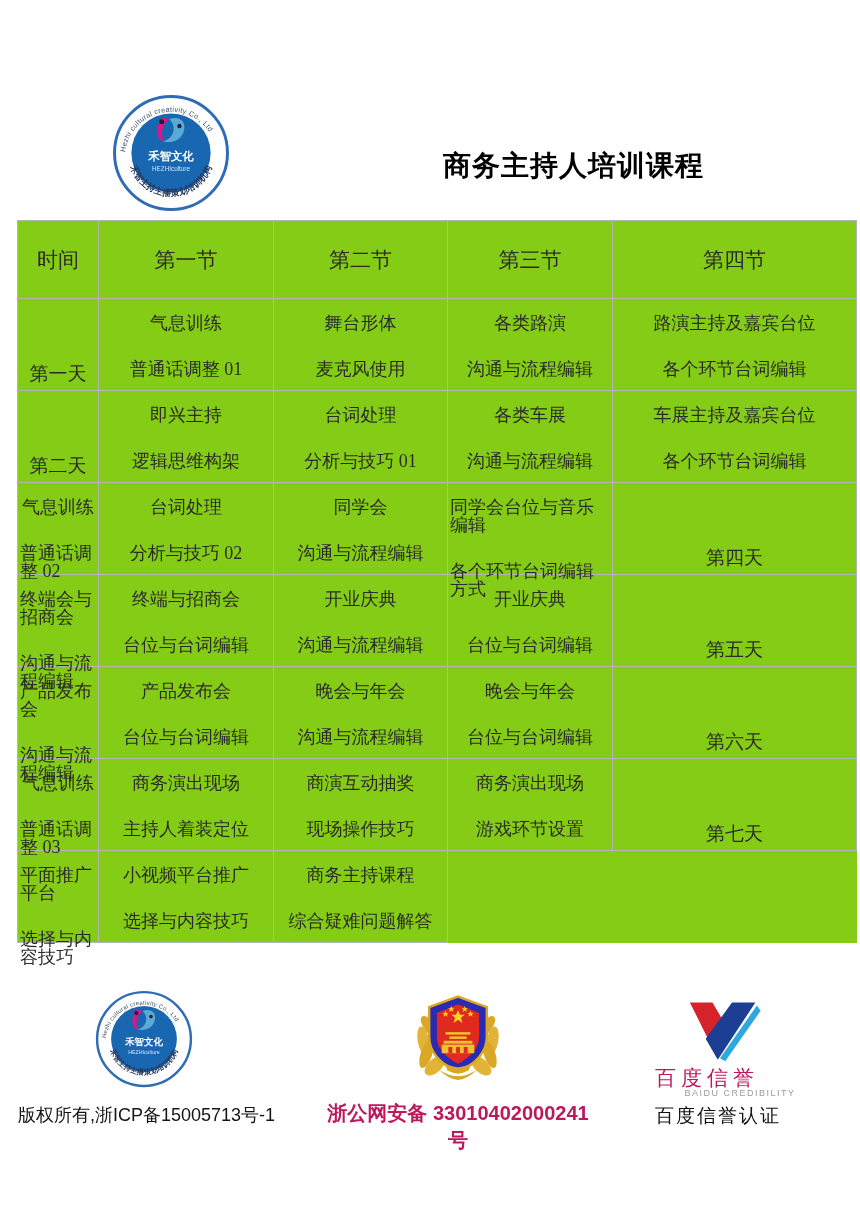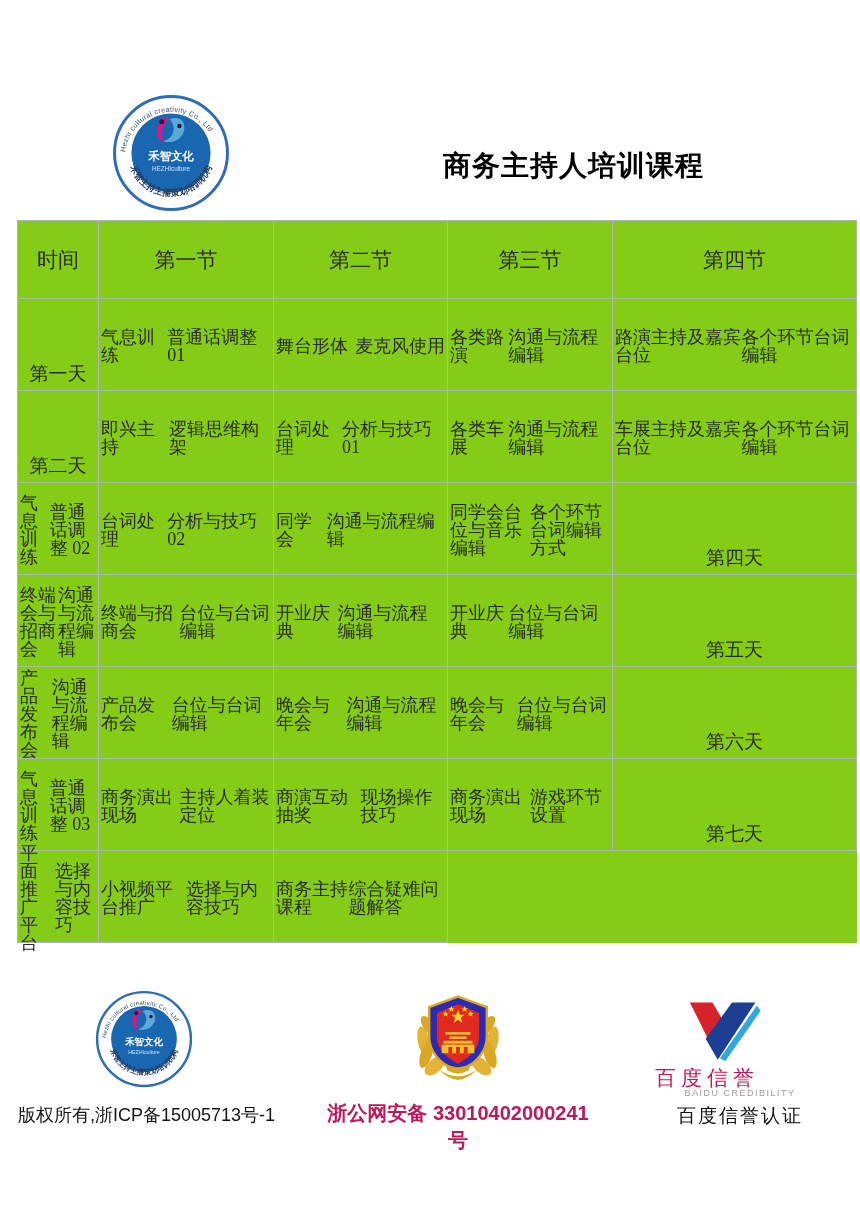--- a/index.html
+++ b/index.html
@@ -17,40 +17,40 @@
          display:grid;
          grid-template-columns:81px 175px 174px 165px 244px;
          grid-template-rows:78px repeat(7,92px);
          border-top:1px solid #b4b4b4;border-left:1px solid #b4b4b4;
          background:#84cc16;}
   .t-cell{border-right:1px solid #b4b4b4;border-bottom:1px solid #b4b4b4;
           color:#2b2b2b;box-sizing:border-box;}
   .h-cell{display:flex;align-items:center;justify-content:center;font-size:21px;}
   .day-cell{display:flex;align-items:flex-end;justify-content:center;
             padding-bottom:3px;font-size:19px;}
-  .c-cell{display:flex;flex-direction:row;justify-content:space-between;
-          align-items:center;padding:15px 2px 12px;font-size:18px;line-height:1;}
+  .c-cell{display:flex;flex-direction:column;justify-content:space-between;
+          align-items:center;padding:15px 2px 12px;font-size:18px;line-height:1;gap:28px;}
 
   
   .logo-bottom{position:absolute;left:95px;top:990px;width:98px;height:98px;}
   .copyright{position:absolute;left:18px;top:1103px;width:264px;text-align:left;
              font-family:"Liberation Sans","DejaVu Sans",sans-serif;
              font-size:18px;color:#141414;}
   .badge{position:absolute;left:410px;top:986px;width:96px;height:98px;}
   .police-record{position:absolute;left:318px;top:1100px;width:280px;text-align:center;
                  font-family:"Liberation Sans","DejaVu Sans",sans-serif;
                  font-size:20px;font-weight:bold;color:#be185d;}
   .baidu-logo{position:absolute;left:683px;top:998px;width:80px;height:64px;}
   .baidu-cn{position:absolute;left:655px;top:1064px;width:170px;text-align:left;
             font-family:"Liberation Sans","DejaVu Sans",sans-serif;
             font-size:21px;color:#be185d;letter-spacing:5px;}
   .baidu-en{position:absolute;left:655px;top:1088px;width:170px;text-align:center;
             font-family:"Liberation Sans","DejaVu Sans",sans-serif;
             font-size:9px;color:#9a9a9a;letter-spacing:1.5px;}
-  .baidu-cert{position:absolute;left:655px;top:1103px;width:170px;text-align:center;
+  .baidu-cert{position:absolute;left:655px;top:1103px;width:170px;text-align:left;
               font-family:"Liberation Sans","DejaVu Sans",sans-serif;
               font-size:19px;color:#111;letter-spacing:2px;}
   .hidden-defs{position:absolute;width:0;height:0;overflow:hidden;}
 </style>
 </head>
 <body>
 
 <svg class="hidden-defs" aria-hidden="true">
   <defs>
     <path id="arcTop" d="M 15,76 A 55,55 0 1 1 125,76" fill="none"></path>

